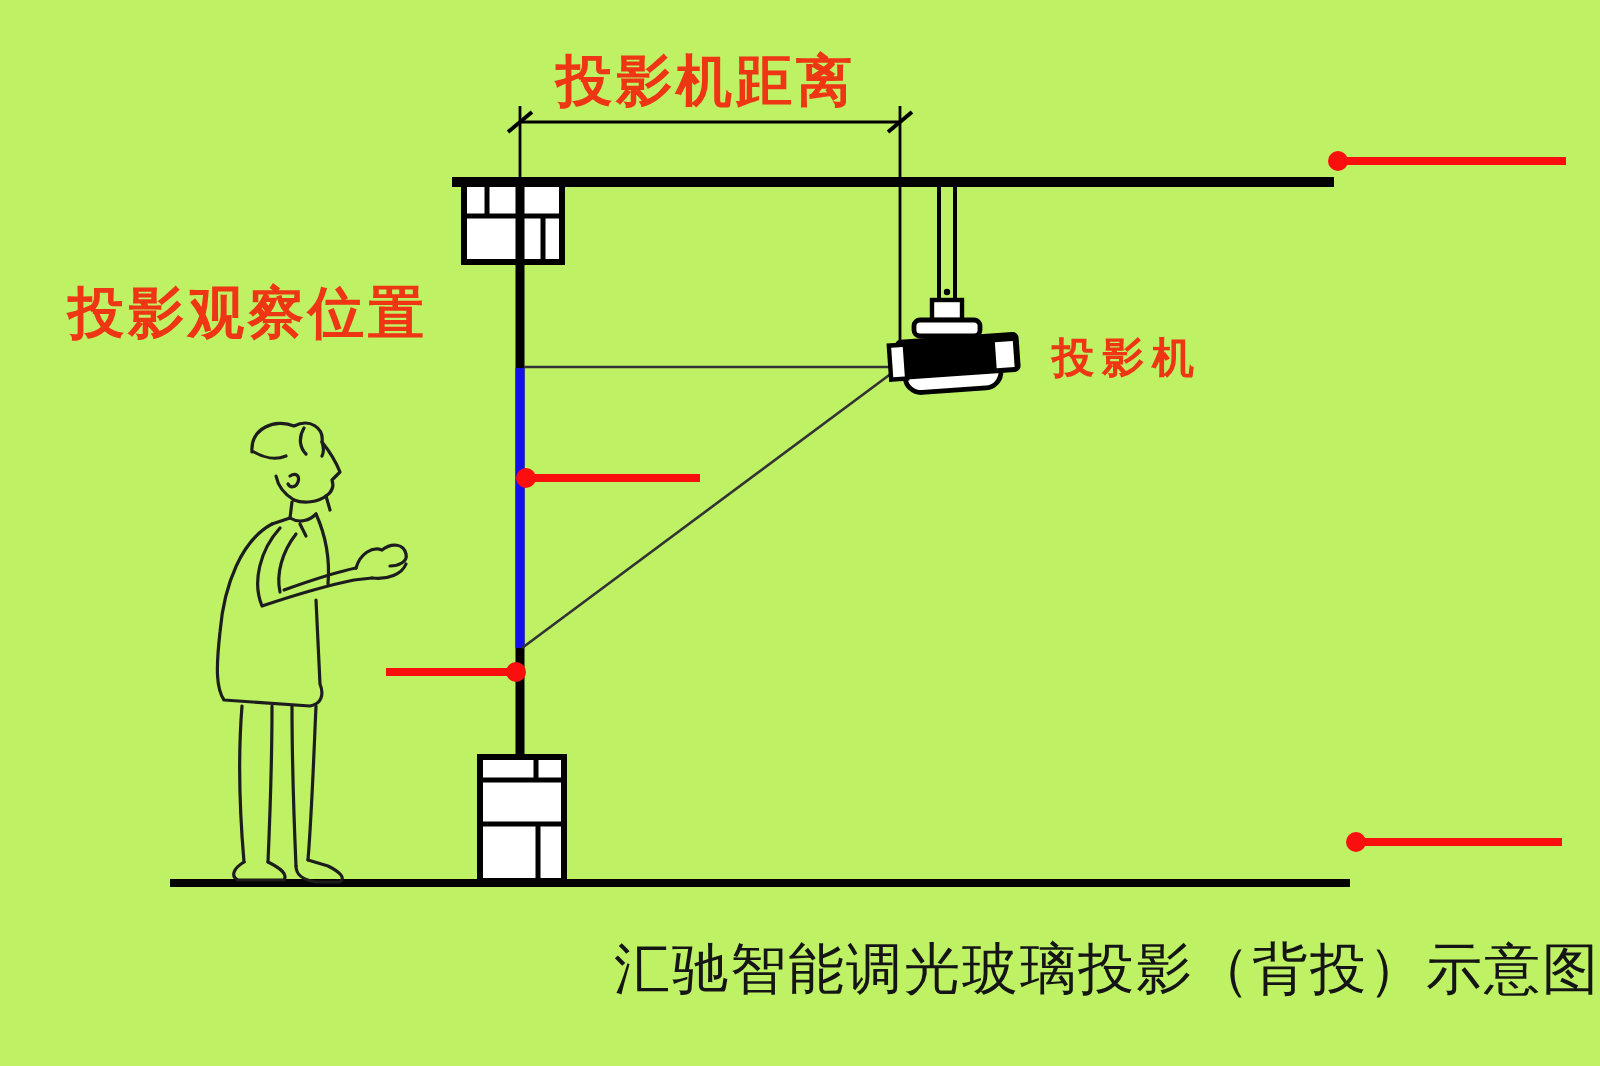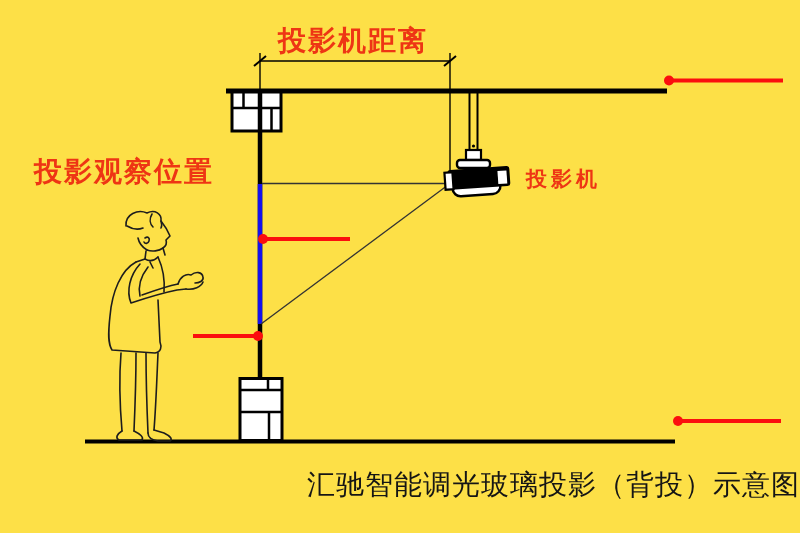--- a/index.html
+++ b/index.html
@@ -1,16 +1,16 @@
 <!DOCTYPE html>
 <html><head>
 <meta charset="utf-8">
 <style>
   html,body{margin:0;padding:0;background:#fff;}
-  #stage{position:relative;width:800px;height:533px;background:#fde047;overflow:hidden;
+  #stage{position:relative;width:800px;height:533px;background:#bef264;overflow:hidden;
          font-family:"Liberation Serif","DejaVu Serif",serif;}
   #art{position:absolute;left:0;top:0;}
   .red-label{position:absolute;color:#ee3514;font-weight:700;white-space:nowrap;
              font-family:"Liberation Serif","DejaVu Serif",serif;}
   .lbl-28{font-size:28px;letter-spacing:2px;}
   .lbl-27{font-size:21px;letter-spacing:4px;font-family:Liberation Serif, serif;}
   #caption{position:absolute;left:0;top:466px;width:800px;text-align:right;
            color:#151515;font-size:28px;letter-spacing:1px;font-weight:400;
            font-family:"Liberation Serif","DejaVu Serif",serif;}
 </style>
@@ -100,21 +100,21 @@
       <line x1="193" y1="336" x2="258" y2="336" stroke="#fb0e0e" stroke-width="4"></line>
       <circle cx="258" cy="336" r="5" fill="#fb0e0e"></circle>
       <line x1="677" y1="421" x2="781" y2="421" stroke="#fb0e0e" stroke-width="4"></line>
       <circle cx="678" cy="421" r="5" fill="#fb0e0e"></circle>
     </g>
   </svg>
 
   <div class="red-label lbl-28" style="left:278px;top:22px;">投影机距离</div>
 
 
-  <div class="red-label lbl-28" style="left:34px;top:153px;font-family:Liberation Serif, serif;">投影观察位置</div>
+  <div class="red-label lbl-28" style="left:34px;top:138px;font-family:Liberation Serif, serif;">投影观察位置</div>
 
 
   <div class="red-label lbl-27" style="left:526px;top:165px;">投影机</div>
 
 
 
   <div id="caption">汇驰智能调光玻璃投影（背投）示意图</div>
 </div>
 
 </body></html>

